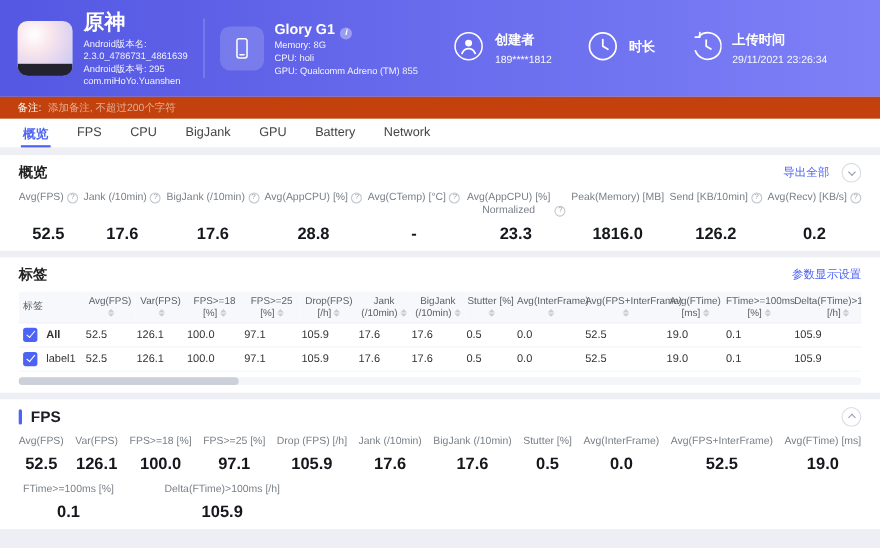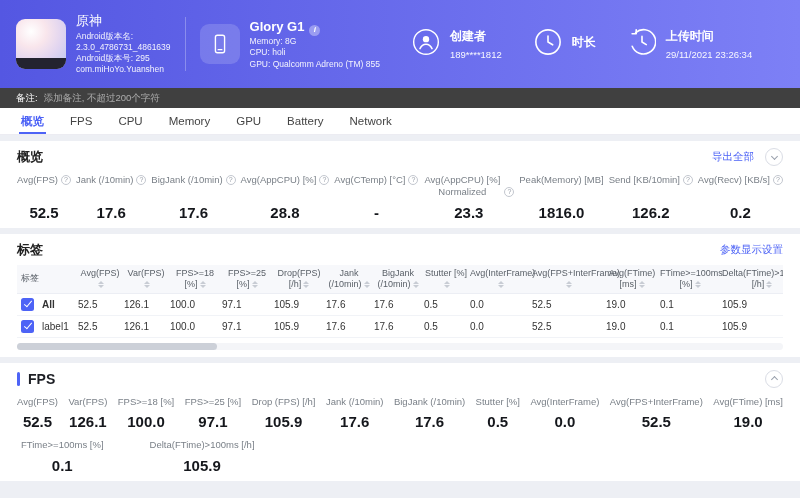--- a/index.html
+++ b/index.html
@@ -6,36 +6,36 @@
   html,body { width:800px; height:498px; overflow:hidden; }
   body { font-family:"Liberation Sans","DejaVu Sans",sans-serif; background:#edeff4; color:#333; }
 
   
   .hdr { height:88px; background:linear-gradient(90deg,#5457e2,#7d80f6); display:flex; align-items:center; padding:0 16px; color:#fff; }
   .app-block { display:flex; align-items:center; }
   .app-icon { width:50px; height:50px; border-radius:9px; position:relative; overflow:hidden; flex:none;
     background:radial-gradient(circle at 30% 25%, #ffffff 0%, #f9e6ec 30%, #e0d4f0 62%, #b9c8ee 100%); }
   .app-icon .strip { position:absolute; left:0; right:0; bottom:0; height:11px; background:#23232f; }
   .app-meta { margin-left:10px; line-height:1.3; }
-  .app-name { font-size:13px; font-weight:normal; margin-bottom:1px; }
+  .app-name { font-size:19px; font-weight:bold; margin-bottom:1px; }
   .app-line { font-size:8.5px; opacity:.92; white-space:nowrap; }
   .hdr-divider { width:1px; height:54px; background:rgba(255,255,255,.28); margin:0 14px; flex:none; }
   .device-block { display:flex; align-items:center; }
   .device-icon-wrap { width:40px; height:40px; border-radius:9px; background:rgba(255,255,255,.16); display:flex; align-items:center; justify-content:center; flex:none; }
   .device-meta { margin-left:10px; line-height:1.35; }
   .device-name-row { font-size:13px; font-weight:bold; display:flex; align-items:flex-end; }
   .info-i { display:inline-flex; width:11px; height:11px; border-radius:50%; background:rgba(255,255,255,.35); font-size:8px; font-style:italic; align-items:center; justify-content:center; margin-left:5px; }
   .info-i::after { content:"i"; }
   .stat { display:flex; align-items:center; margin-left:32px; }
   .stat-texts { margin-left:10px; }
   .stat-label { font-size:12px; font-weight:bold; }
   .stat-value { font-size:9.5px; margin-top:4px; opacity:.95; white-space:nowrap; }
 
   
-  .note { height:20px; background:#404040; display:flex; align-items:center; padding:0 16px; font-size:9.5px; color:#fff; }
+  .note { height:20px; background:#c2410c; display:flex; align-items:center; padding:0 16px; font-size:9.5px; color:#fff; }
   .note-ph { opacity:.55; margin-left:6px; }
 
   
   .tabs { height:27px; background:#fff; display:flex; align-items:stretch; padding:0 8px; border-bottom:1px solid #ececf2; }
   .tab { display:flex; align-items:center; padding:0 13px; font-size:11.5px; color:#444; cursor:pointer; position:relative; }
   .tab.active { color:#4d63f6; font-weight:bold; }
   .tab.active::after { content:""; position:absolute; left:11px; right:11px; bottom:0; height:2px; background:#4d63f6; }
 
   
   .card { background:#fff; margin-top:6px; padding:7px 17px 7px; }
@@ -161,21 +161,21 @@
 
 <div class="note">
   <span>备注:</span>
   <span class="note-ph">添加备注, 不超过200个字符</span>
 </div>
 
 <nav class="tabs">
   <div class="tab active">概览</div>
   <div class="tab">FPS</div>
   <div class="tab">CPU</div>
-  <div class="tab">Memory</div>
+  <div class="tab">BigJank</div>
   <div class="tab">GPU</div>
   <div class="tab">Battery</div>
   <div class="tab">Network</div>
 </nav>
 
 <section class="card">
   <div class="card-head">
     <div class="card-title">概览</div>
     <div class="head-right">
       <span class="link">导出全部</span>

